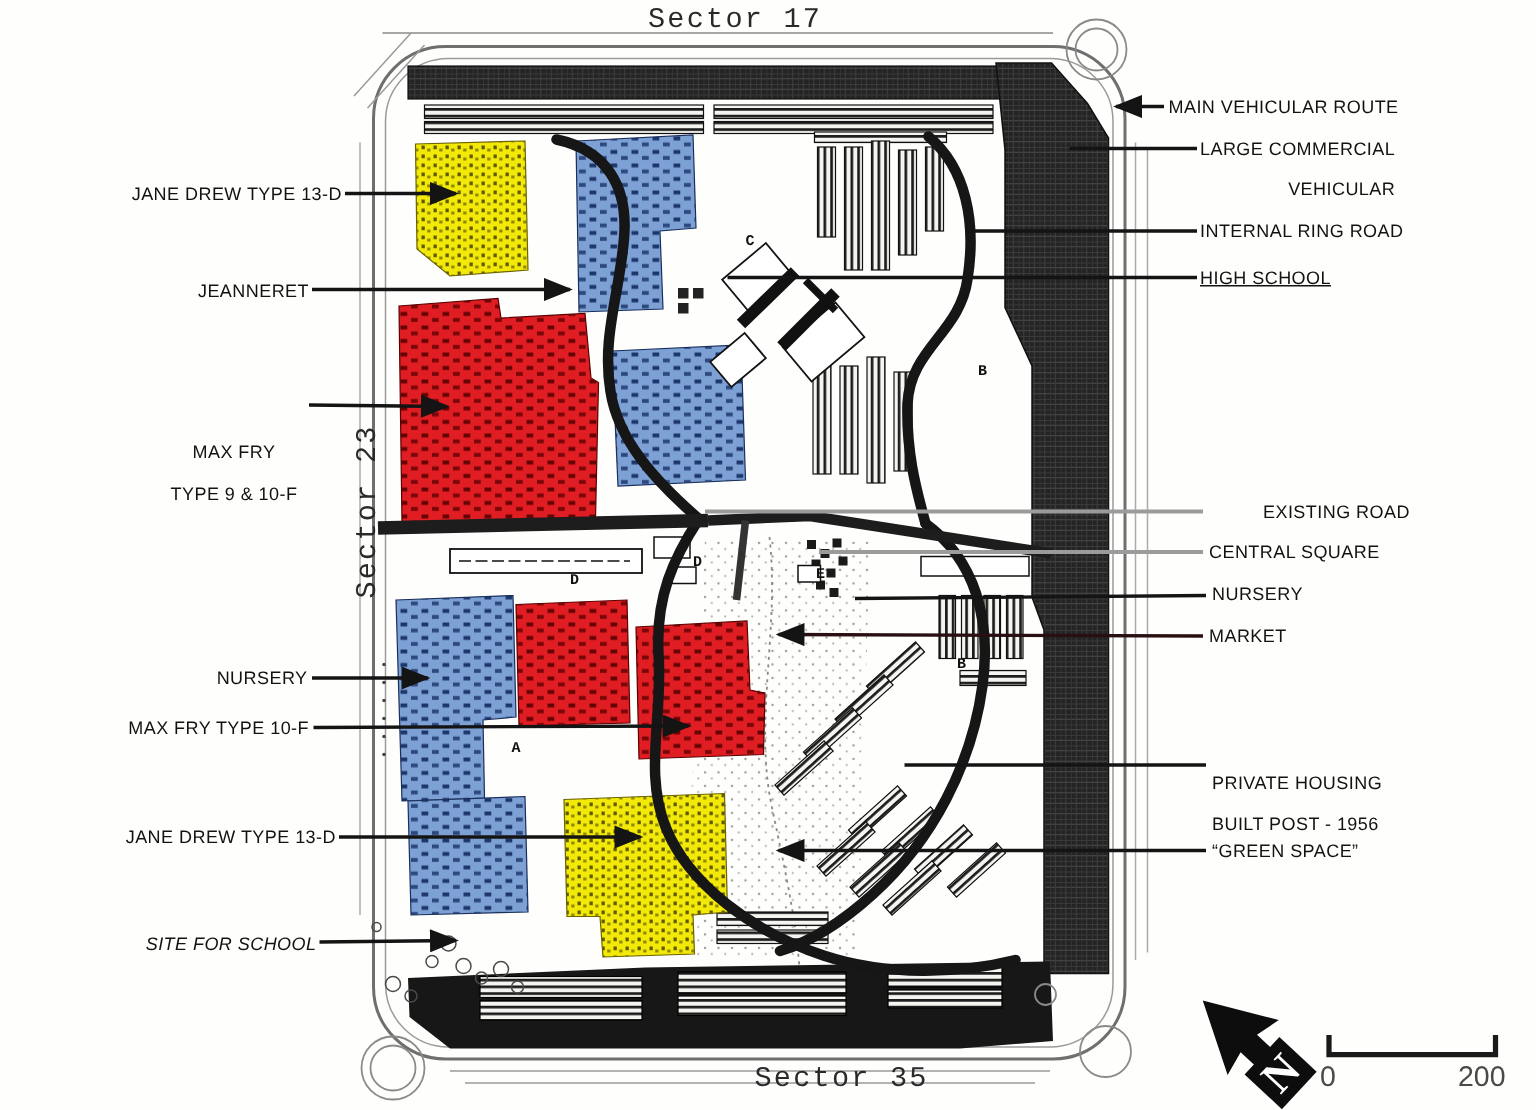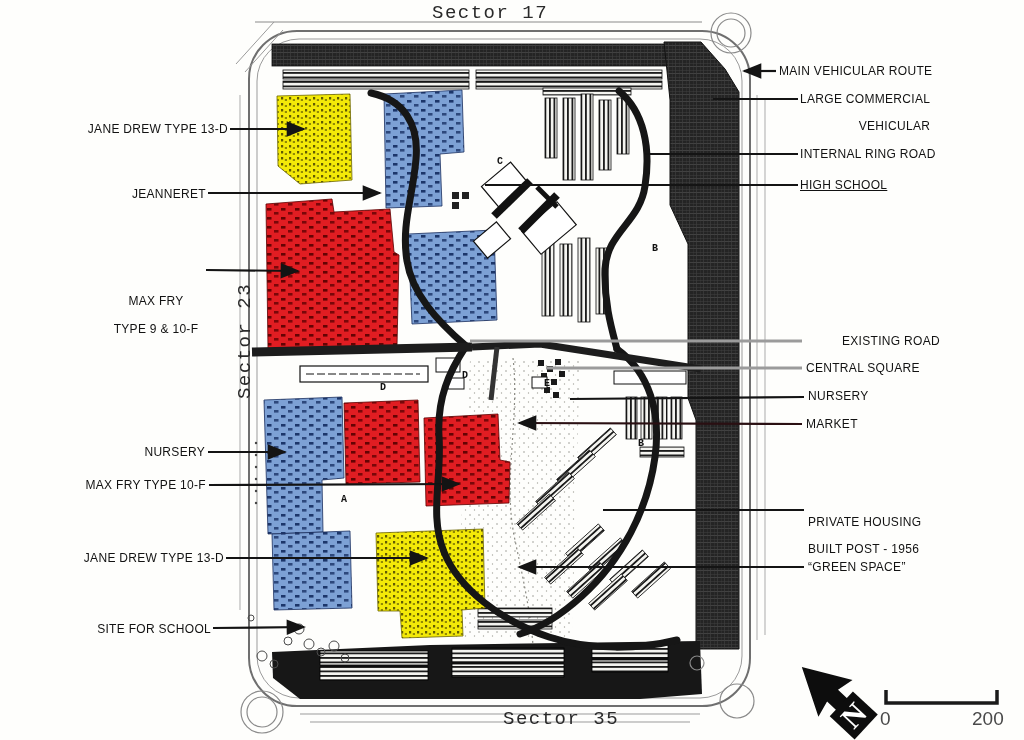--- a/index.html
+++ b/index.html
@@ -256,21 +256,21 @@
 
   <div class="lbl left" style="top:116px;right:796px;">JANE DREW TYPE 13-D</div>
   <div class="lbl left" style="top:181px;right:818px;">JEANNERET</div>
   <div class="lbl center" style="top:255px;left:73px;width:166px;line-height:28px;margin-top:32px;">
     <div>MAX FRY</div>
     <div>TYPE 9 &amp; 10-F</div>
   </div>
   <div class="lbl left" style="top:439px;right:819px;">NURSERY</div>
   <div class="lbl left" style="top:472px;right:818px;">MAX FRY TYPE 10-F</div>
   <div class="lbl left" style="top:545px;right:800px;">JANE DREW TYPE 13-D</div>
-  <div class="lbl left" style="top:616px;right:813px;">SITE FOR SCHOOL</div>
+  <div class="lbl left" style="top:616px;right:813px;font-style:italic;">SITE FOR SCHOOL</div>
 
   <div class="lbl right" style="top:58px;left:779px;">MAIN VEHICULAR ROUTE</div>
   <div class="lbl right" style="top:86px;left:800px;text-align:right;">
     <div>LARGE COMMERCIAL</div>
     <div>VEHICULAR</div>
   </div>
   <div class="lbl right" style="top:141px;left:800px;">INTERNAL RING ROAD</div>
   <div class="lbl right" style="top:172px;left:800px;text-decoration:underline;">HIGH SCHOOL</div>
   <div class="lbl right" style="top:328px;left:806px;margin-left:36px;">EXISTING ROAD</div>
   <div class="lbl right" style="top:355px;left:806px;">CENTRAL SQUARE</div>

